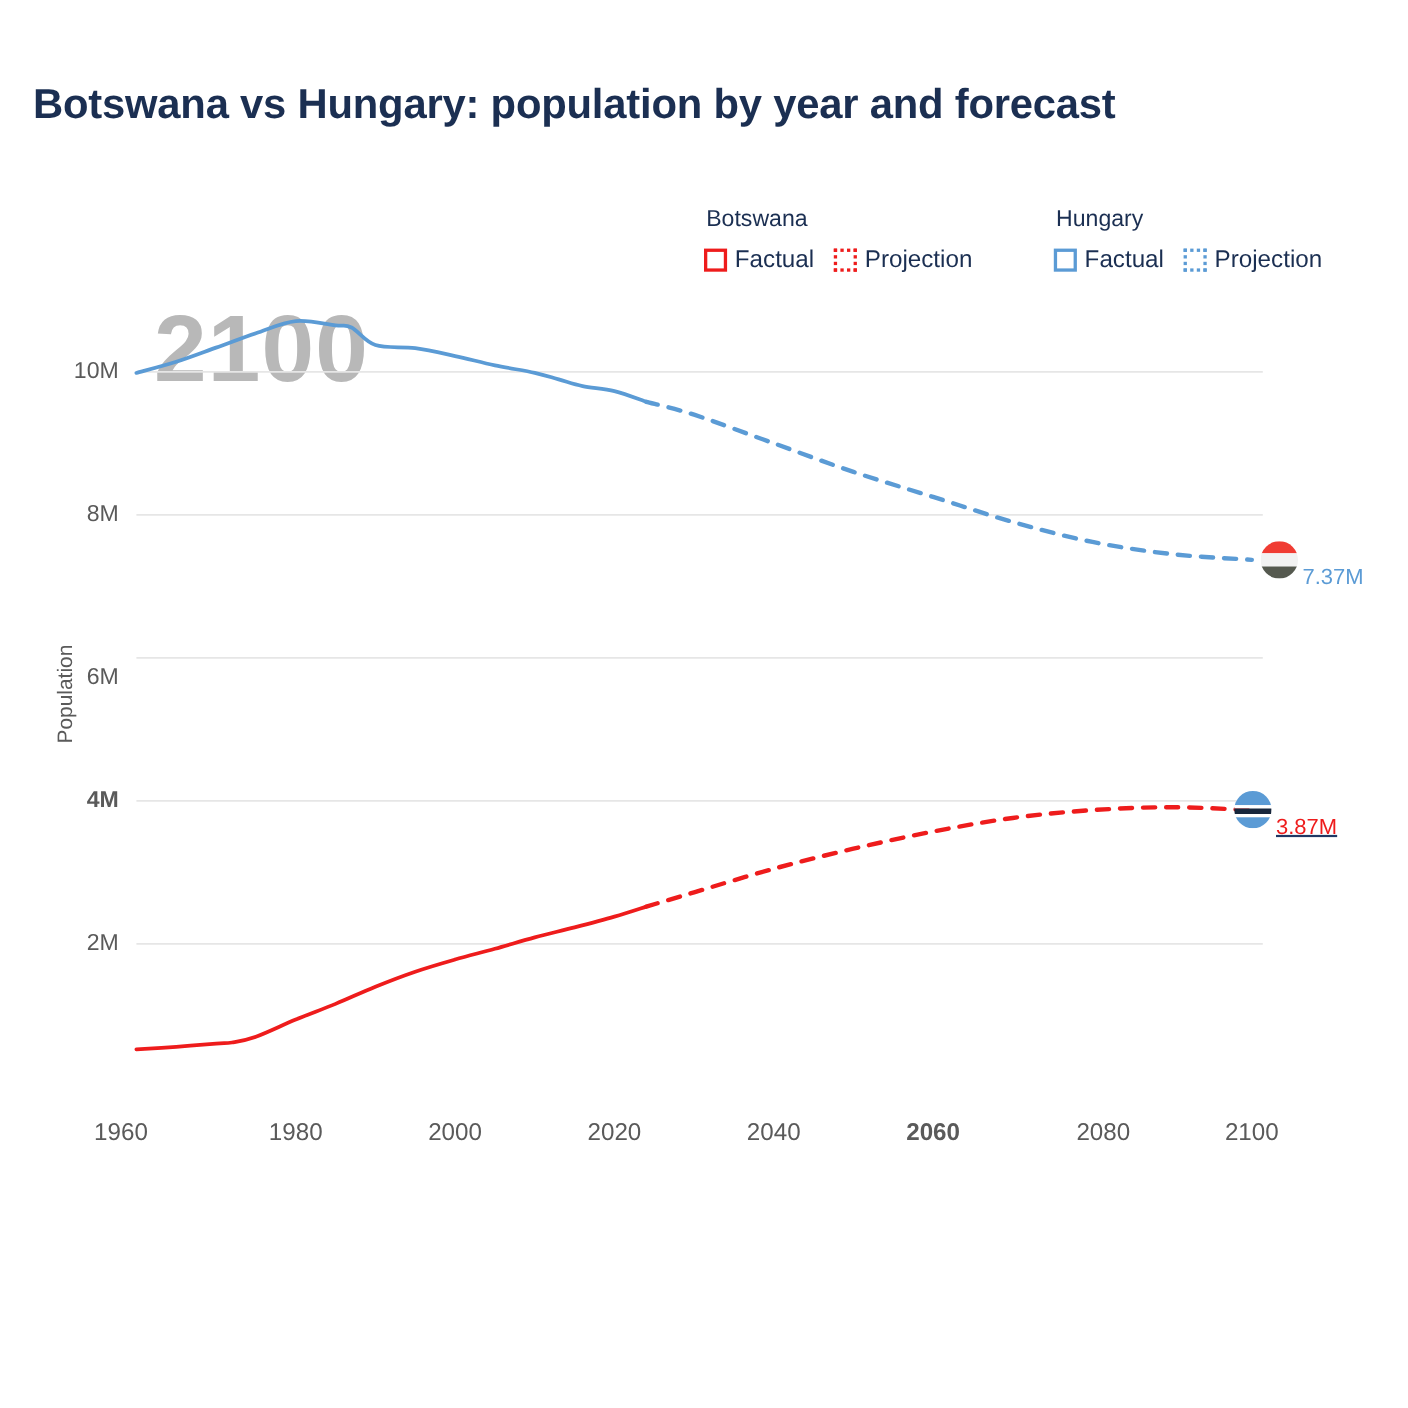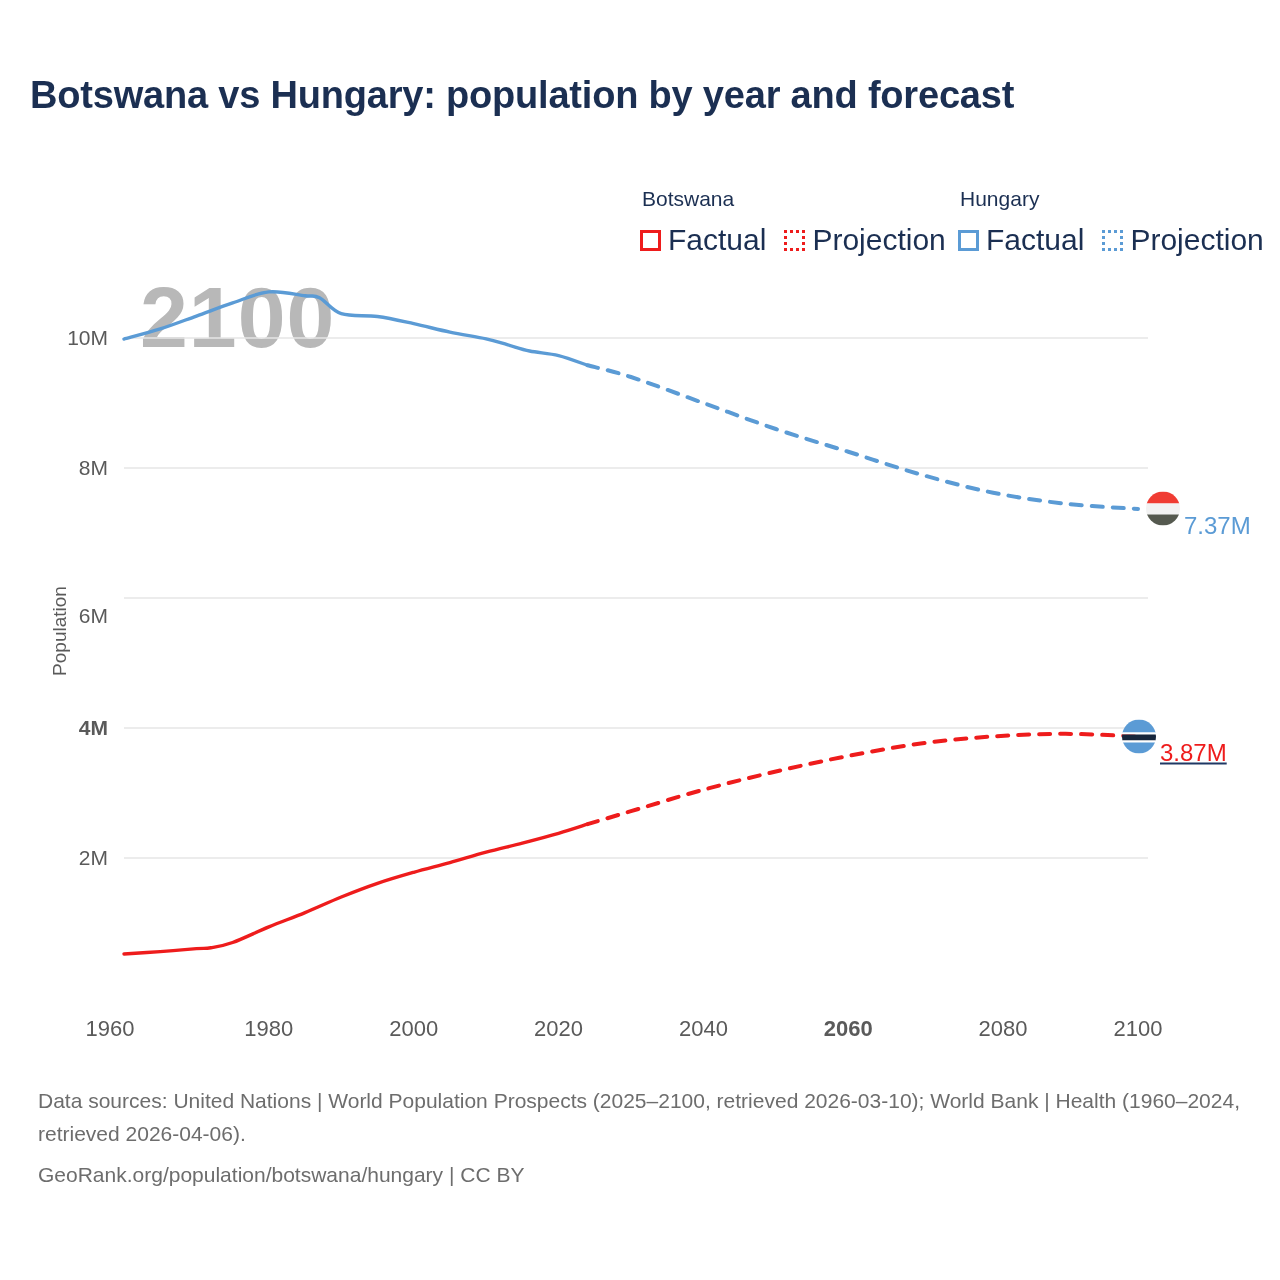--- a/index.html
+++ b/index.html
@@ -65,21 +65,21 @@
     width: 21px;
     height: 21px;
     box-sizing: border-box;
     background: #ffffff;
   }
   .swatch.solid-red   { border: 3px solid #ee1c1c; }
   .swatch.dot-red     { border: 3px dotted #ee1c1c; }
   .swatch.solid-blue  { border: 3px solid #5b9bd5; }
   .swatch.dot-blue    { border: 3px dotted #5b9bd5; }
   .legend-label {
-    font-size: 30px;
+    font-size: 22px;
     color: #1b2f52;
   }
   
   .plot {
     position: absolute;
     left: 0;
     top: 0;
     width: 1280px;
     height: 1280px;
     pointer-events: none;
@@ -123,21 +123,21 @@
   .flag {
     width: 34px;
     height: 34px;
     border-radius: 50%;
     overflow: hidden;
     flex: 0 0 auto;
     position: relative;
   }
   .flag .band { position: absolute; left: 0; width: 100%; }
   .endpoint-value {
-    font-size: 24px;
+    font-size: 20px;
     white-space: nowrap;
     margin-top: 33px;
   }
   .watermark {
     position: absolute;
     left: 140px;
     top: 268px;
     font-size: 86px;
     font-weight: bold;
     color: #b8b8b8;
@@ -246,18 +246,14 @@
     <span class="flag">
       <span class="band" style="top:0;height:38%;background:#5b9bd5;"></span>
       <span class="band" style="top:38%;height:7%;background:#ffffff;"></span>
       <span class="band" style="top:45%;height:16%;background:#17263c;"></span>
       <span class="band" style="top:61%;height:7%;background:#ffffff;"></span>
       <span class="band" style="top:68%;height:32%;background:#5b9bd5;"></span>
     </span>
     <span class="endpoint-value" style="color: rgb(238, 28, 28);">3.87M</span>
   </div>
 
-  <div class="footer">
-    <p class="srcline">Data sources: United Nations | World Population Prospects (2025–2100, retrieved 2026-03-10); World Bank | Health (1960–2024, retrieved 2026-04-06).</p>
-    <p class="srcline link">GeoRank.org/population/botswana/hungary | CC BY</p>
-  </div>
 
 </div>
 
 </body></html>

